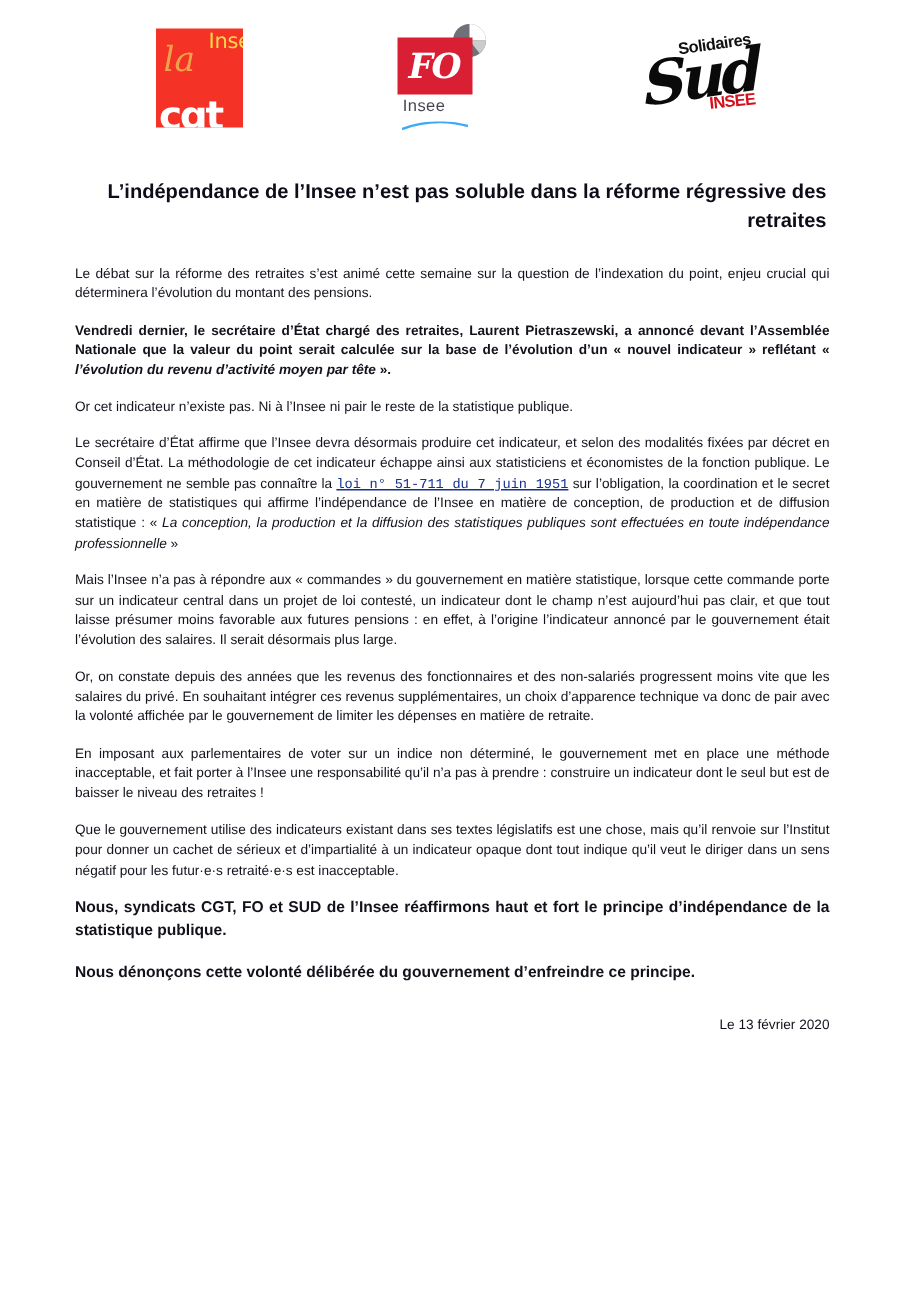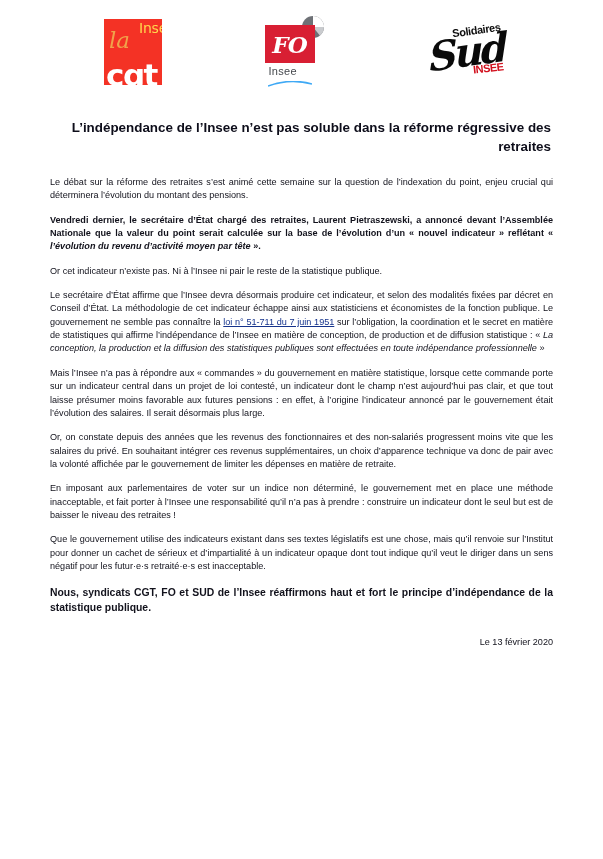--- a/index.html
+++ b/index.html
@@ -56,21 +56,21 @@
     top: 10px; left: 5px;
     font-family: "DejaVu Serif", serif;
     font-style: italic;
     font-size: 23px;
     color: #f0a24a;
     line-height: 1;
   }
   .cgt-main {
     position: absolute;
     bottom: -6px; left: 2px;
-    font-size: 31px;
+    font-size: 26px;
     font-weight: bold;
     color: #ffffff;
     letter-spacing: -1.5px;
     line-height: 1;
   }
 
   
   .logo-fo {
     width: 62px;
     height: 74px;
@@ -178,20 +178,21 @@
   p.closing {
     font-weight: bold;
     font-size: 10.4px;
     line-height: 1.45;
     margin-bottom: 13px;
   }
   .i { font-style: italic; }
   .lnk {
     color: #14328c;
     text-decoration: underline;
+    font-family: Liberation Mono, monospace;
   }
   .date {
     margin: 22px 50px 0 50px;
     text-align: right;
     font-size: 9.1px;
     color: #12121c;
   }
 </style>
 </head>
 <body>
@@ -262,18 +263,21 @@
     </p>
 
     <p>
       <span>Que le gouvernement utilise des indicateurs existant dans ses textes législatifs est une chose, mais qu’il renvoie sur l’Institut pour donner un cachet de sérieux et d’impartialité à un indicateur opaque dont tout indique qu’il veut le diriger dans un sens négatif pour les futur·e·s retraité·e·s est inacceptable.</span>
     </p>
 
     <p class="closing">
       <span>Nous, syndicats CGT, FO et SUD de l’Insee réaffirmons haut et fort le principe d’indépendance de la statistique publique.</span>
     </p>
 
+    <p class="closing">
+      <span>Nous dénonçons cette volonté délibérée du gouvernement d’enfreindre ce principe.</span>
+    </p>
 
   </div>
 
   <div class="date">Le 13 février 2020</div>
 
 </div>
 
 </body></html>

